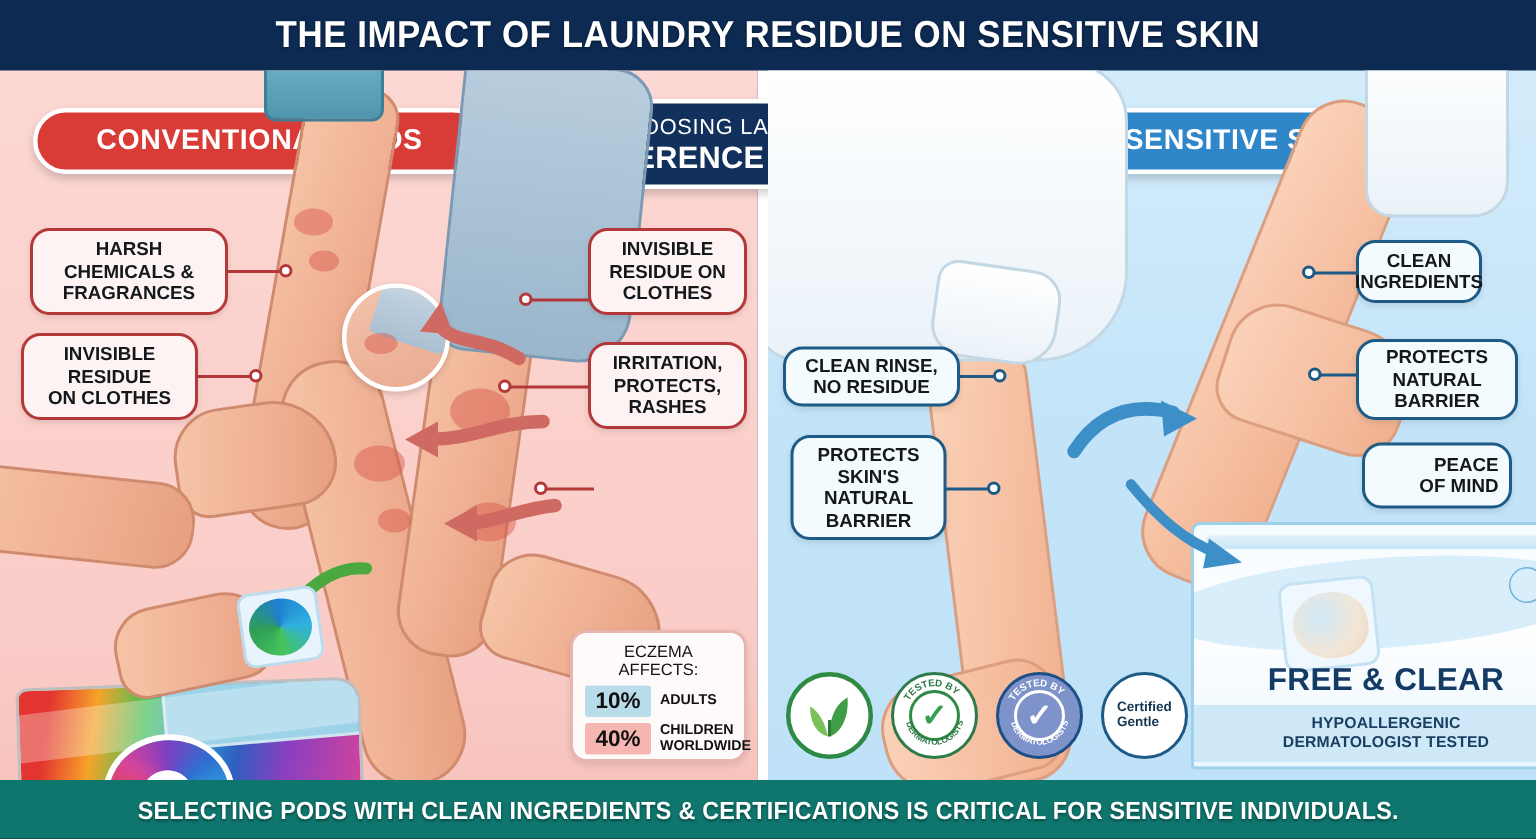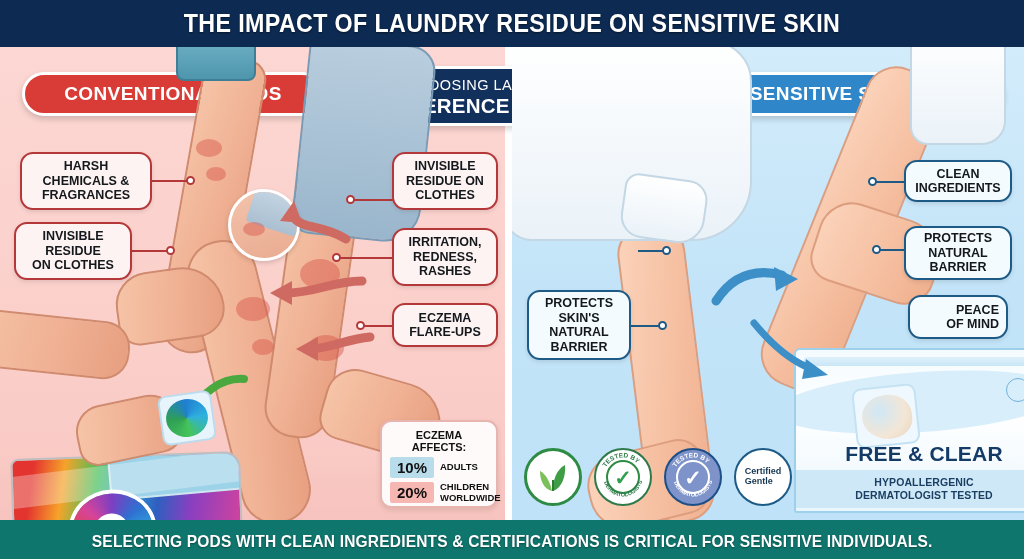--- a/index.html
+++ b/index.html
@@ -148,21 +148,21 @@
     height: 1.5px; background: #e3c3c0; margin: 5px 4px 5px 4px;
   }
   .stat-aad .big {
     font-size: 16.5px; font-weight: bold; color: #111; letter-spacing: -0.2px;
   }
   .stat-aad .sub {
     font-size: 9.5px; font-weight: bold; color: #1d1d1d; margin-top: 1px;
   }
   .stat-ecz { left: 380px; top: 420px; width: 118px; height: 88px; }
   .stat-ecz .hdr {
-    font-size: 11px; font-weight: bold; color: #111; margin-bottom: 4px;
+    font-size: 11px; font-weight: normal; color: #111; margin-bottom: 4px;
   }
   .stat-row { display: flex; align-items: center; gap: 6px; margin-bottom: 4px; }
   .pct {
     font-size: 15px; font-weight: bold; color: #101010;
     padding: 2px 5px; border-radius: 2px; min-width: 44px;
   }
   .pct.adults { background: #b8dcea; }
   .pct.children { background: #f6b7b2; }
   .pct-label {
     font-size: 9.5px; font-weight: bold; color: #101010;
@@ -490,46 +490,46 @@
   <div class="callout" style="left:392px; top:152px; width:106px; height:58px; flex-direction:column;">
     <div>INVISIBLE</div>
     <div>RESIDUE ON</div>
     <div>CLOTHES</div>
   </div>
 
   <div class="leader" style="left:340px; top:257px; width:54px;"></div>
   <div class="dot" style="left:332px; top:253px;"></div>
   <div class="callout" style="left:392px; top:228px; width:106px; height:58px; flex-direction:column;">
     <div>IRRITATION,</div>
-    <div>REDNESS,</div>
+    <div>PROTECTS,</div>
     <div>RASHES</div>
   </div>
 
   <div class="leader" style="left:364px; top:325px; width:32px;"></div>
   <div class="dot" style="left:356px; top:321px;"></div>
-  <div class="callout" style="left:392px; top:303px; width:106px; height:44px; flex-direction:column;">
-    <div>ECZEMA</div>
-    <div>FLARE-UPS</div>
-  </div>
 
   <div class="leader blue" style="left:638px; top:250px; width:28px;"></div>
   <div class="dot blue" style="left:662px; top:246px;"></div>
+  <div class="callout blue" style="left:522px; top:231px; width:118px; height:40px; flex-direction:column;">
+    <div>CLEAN RINSE,</div>
+    <div>NO RESIDUE</div>
+  </div>
 
   <div class="leader blue" style="left:630px; top:325px; width:32px;"></div>
   <div class="dot blue" style="left:658px; top:321px;"></div>
   <div class="callout blue" style="left:527px; top:290px; width:104px; height:70px; flex-direction:column;">
     <div>PROTECTS</div>
     <div>SKIN'S</div>
     <div>NATURAL</div>
     <div>BARRIER</div>
   </div>
 
   <div class="leader blue" style="left:876px; top:181px; width:32px;"></div>
   <div class="dot blue" style="left:868px; top:177px;"></div>
-  <div class="callout blue" style="left:904px; top:160px; width:108px; height:42px; flex-direction:column;">
+  <div class="callout blue" style="left:904px; top:160px; width:84px; height:42px; flex-direction:column;">
     <div>CLEAN</div>
     <div>INGREDIENTS</div>
   </div>
 
   <div class="leader blue" style="left:880px; top:249px; width:26px;"></div>
   <div class="dot blue" style="left:872px; top:245px;"></div>
   <div class="callout blue" style="left:904px; top:226px; width:108px; height:54px; flex-direction:column;">
     <div>PROTECTS</div>
     <div>NATURAL</div>
     <div>BARRIER</div>
@@ -541,21 +541,21 @@
   </div>
 
 
   <div class="stat-card stat-ecz">
     <div class="hdr">ECZEMA AFFECTS:</div>
     <div class="stat-row">
       <span class="pct adults">10%</span>
       <span class="pct-label">ADULTS</span>
     </div>
     <div class="stat-row">
-      <span class="pct children">20%</span>
+      <span class="pct children">40%</span>
       <span class="pct-label">
         <span>CHILDREN</span><br>
         <span>WORLDWIDE</span>
       </span>
     </div>
   </div>
 
   <div class="certs">
     <div class="badge badge-leaf">
       <svg width="34" height="34" viewBox="0 0 34 34">

